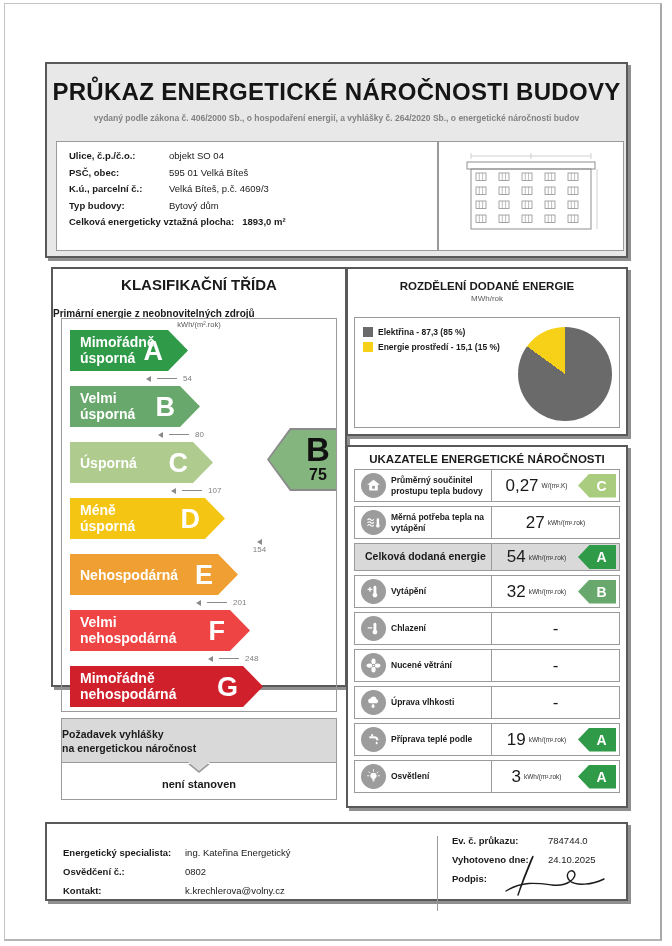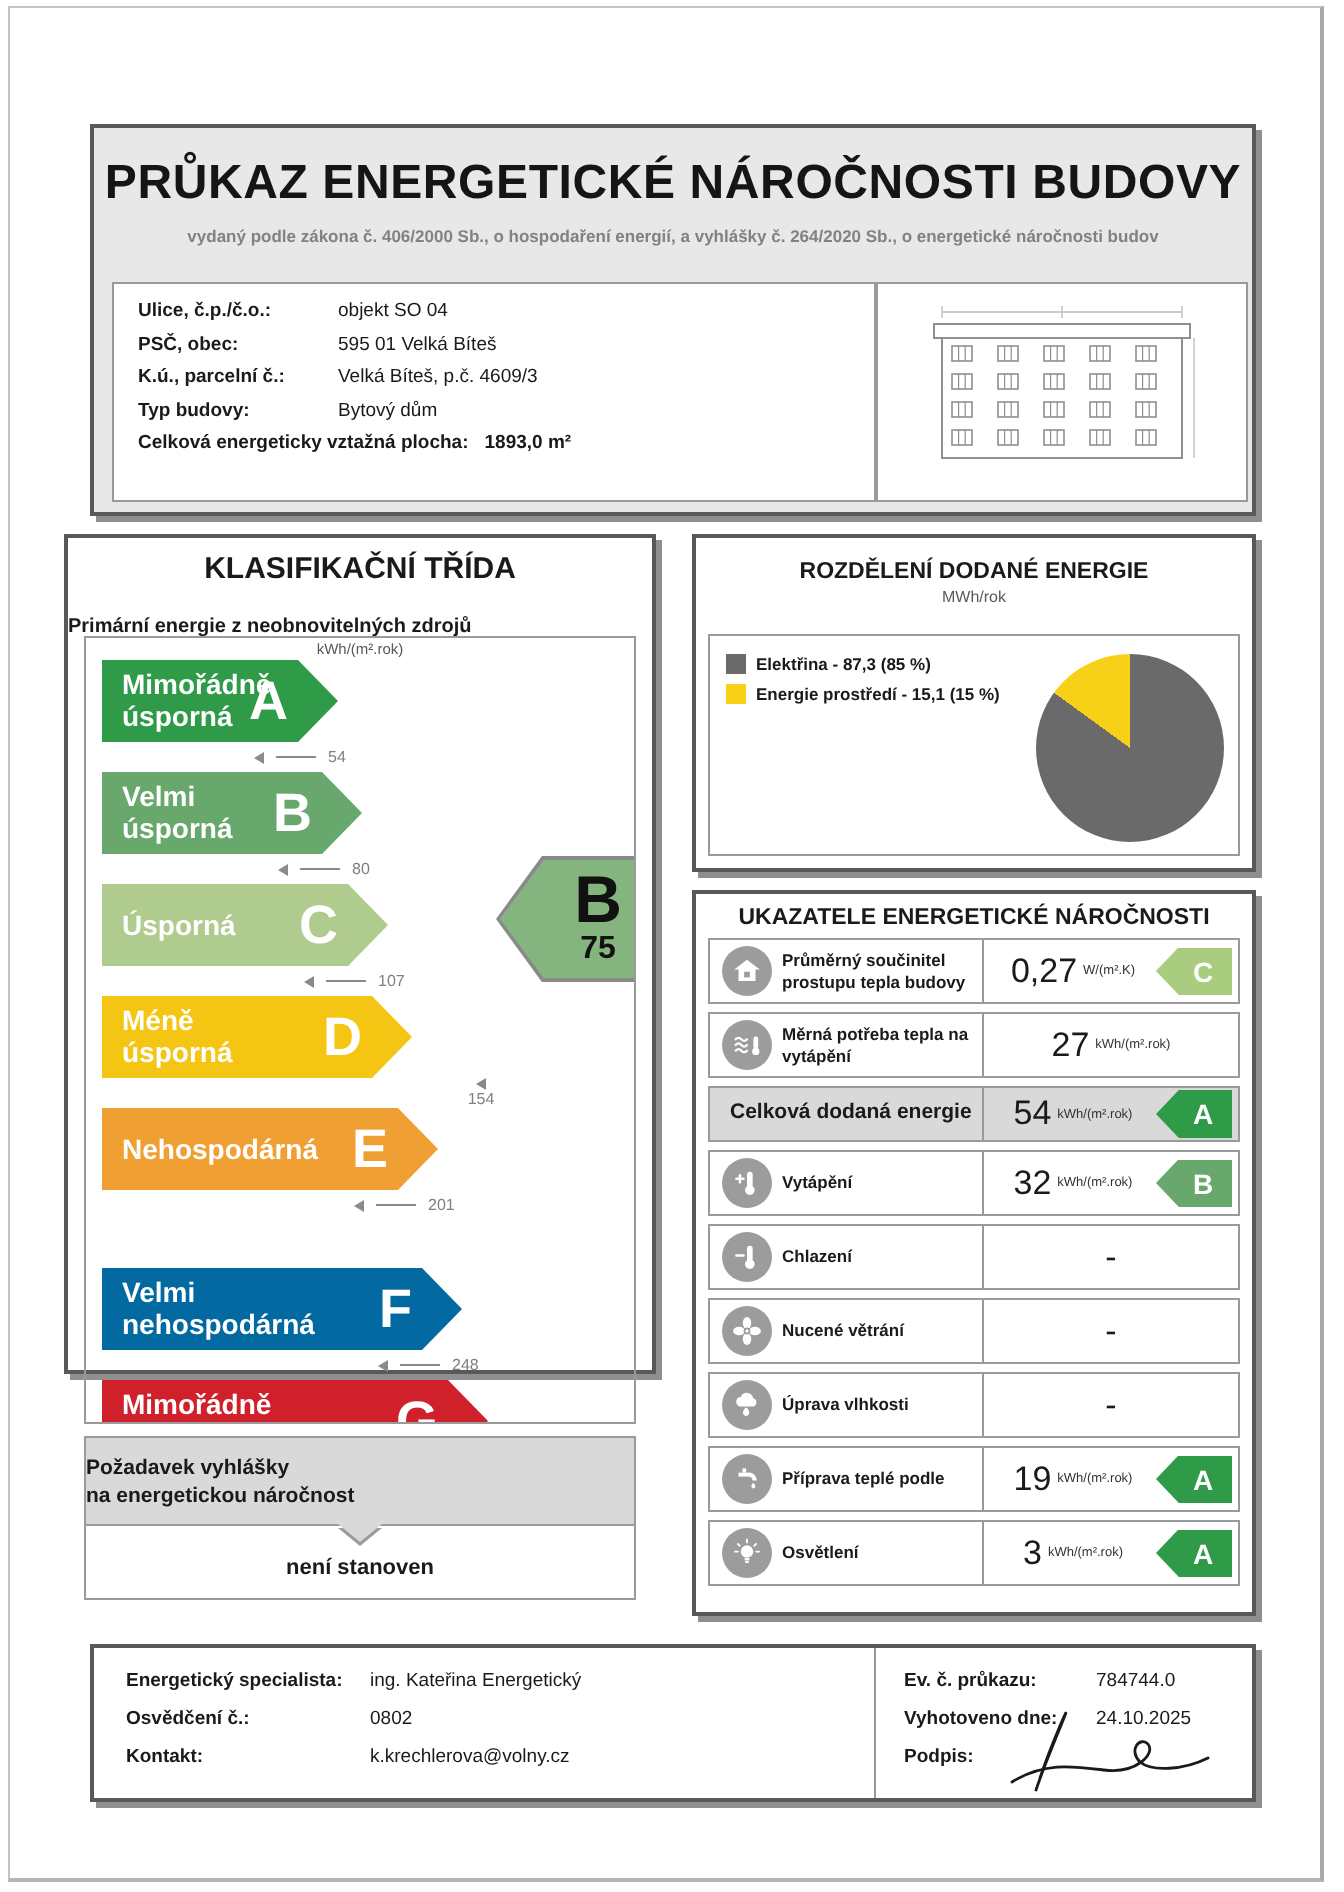--- a/index.html
+++ b/index.html
@@ -17,21 +17,21 @@
   .info-box { position:absolute; left:9px; top:77px; width:382px; height:110px; background:#fff; border:1px solid #9a9a9a; padding:8px 0 0 12px; }
   .info-row { display:flex; margin-bottom:5.5px; font-size:9.5px; }
   .info-row .lbl { font-weight:bold; width:100px; flex:none; }
   .info-row .val { }
   .info-row.wide .lbl { width:auto; margin-right:8px; }
   .info-row.wide .val { font-weight:bold; }
   .image-box { position:absolute; left:391px; top:77px; width:186px; height:110px; background:#fff; border:1px solid #9a9a9a;
     display:flex; align-items:flex-start; justify-content:center; }
 
   
-  .class-panel { left:32px; top:267px; width:296px; height:420px; }
+  .class-panel { left:51px; top:267px; width:296px; height:420px; }
   .cp-title { text-align:center; margin-top:7px; font-size:15px; font-weight:bold; }
   .cp-sub { text-align:left; margin-top:15px; font-size:10px; font-weight:bold; }
   .cp-unit { text-align:center; font-size:7.5px; color:#595959; margin-top:1px; }
   .bands-box { position:absolute; left:8px; top:49px; width:276px; height:394px; border:1px solid #9a9a9a; padding-top:11px; overflow:hidden; }
   .band { position:relative; height:41px; margin-left:8px;
     clip-path:polygon(0 0, calc(100% - 20px) 0, 100% 50%, calc(100% - 20px) 100%, 0 100%); }
   .band .band-label { position:absolute; left:10px; top:50%; transform:translateY(-50%);
     color:#fff; font-size:14px; font-weight:bold; line-height:1.2; width:82px; }
   .band .band-letter { position:absolute; right:25px; top:50%; transform:translateY(-50%);
     color:#fff; font-size:27px; font-weight:bold; }
@@ -86,21 +86,21 @@
   .ind-value.has-grade { padding-right:38px; }
   .iv-num { font-size:17px; font-weight:normal; }
   .iv-unit { font-size:6.5px; color:#333; }
   .grade-arrow { position:absolute; right:3px; top:50%; transform:translateY(-50%);
     width:38px; height:24px; clip-path:polygon(0 50%, 30% 0, 100% 0, 100% 100%, 30% 100%);
     display:flex; align-items:center; justify-content:center; padding-left:9px;
     color:#fff; font-size:14px; font-weight:bold; }
 
   
   .footer-box { left:45px; top:822px; width:583px; height:79px; }
-  .fb-left { position:absolute; left:0; top:0; width:391px; height:100%; border-right:1px solid #9a9a9a; padding:11px 0 0 16px; }
+  .fb-left { position:absolute; left:0; top:12px; width:391px; height:100%; border-right:1px solid #9a9a9a; padding:11px 0 0 16px; }
   .fb-right { position:absolute; left:391px; top:0; right:0; height:100%; padding:11px 0 0 14px; }
   .fb-row { display:flex; margin-bottom:8px; font-size:9.5px; }
   .fb-left .lbl { font-weight:bold; width:122px; flex:none; }
   .fb-right .lbl { font-weight:bold; width:96px; flex:none; }
   .signature { position:absolute; right:14px; bottom:0px; }
 </style>
 </head>
 <body>
 
 <div class="page-frame"></div>
@@ -216,21 +216,21 @@
     </div>
     <div class="band b-e" style="background-color: rgb(240, 160, 51);">
       <span class="band-label">Nehospodárná</span>
       <span class="band-letter">E</span>
     </div>
     <div class="boundary m-e">
       <span class="b-head"></span>
         <span class="b-line"></span>
       <span>201</span>
     </div>
-    <div class="band b-f" style="background-color: #0369a1; margin-top: 24px;">
+    <div class="band b-f" style="background-color: #ef4444;">
       <span class="band-label">Velmi nehospodárná</span>
       <span class="band-letter">F</span>
     </div>
     <div class="boundary m-f">
       <span class="b-head"></span>
         <span class="b-line"></span>
       <span>248</span>
     </div>
     <div class="band b-g" style="background-color: rgb(207, 32, 44);">
       <span class="band-label">Mimořádně nehospodárná</span>

